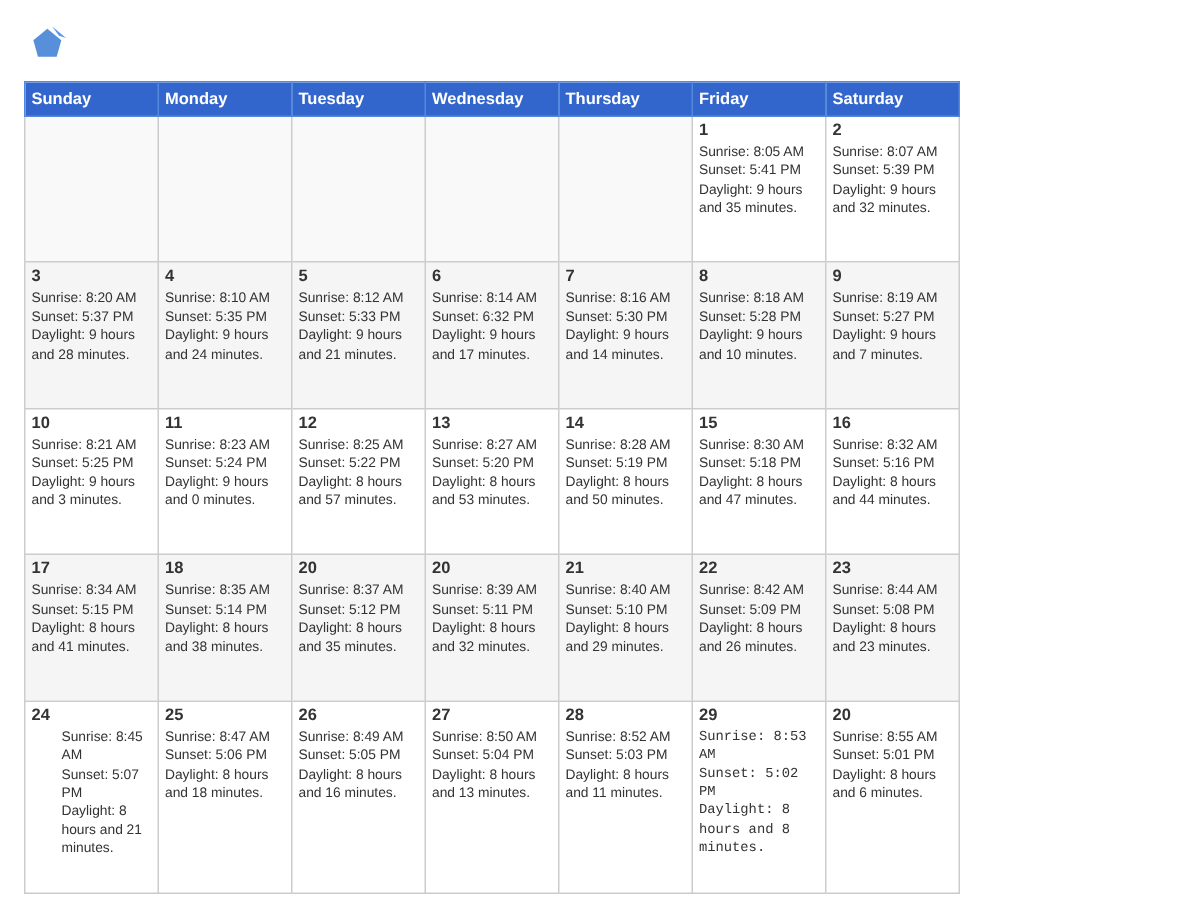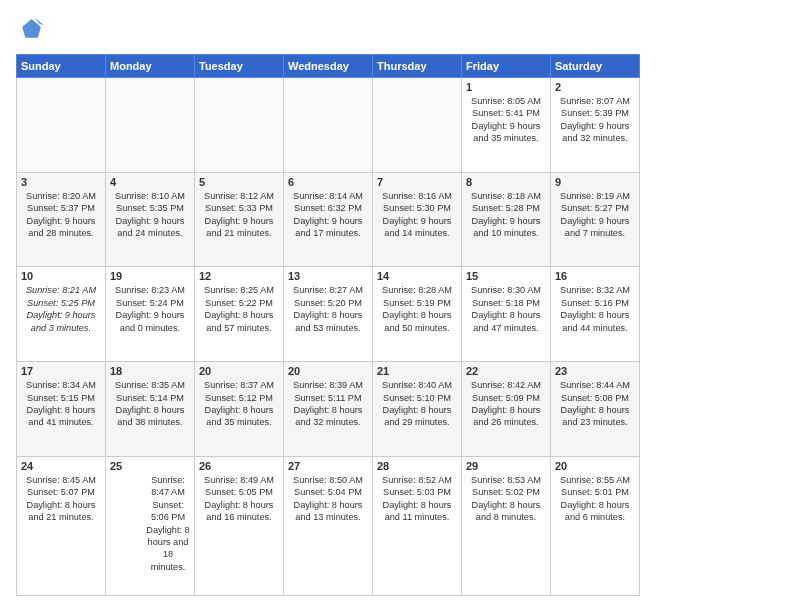--- a/index.html
+++ b/index.html
@@ -86,21 +86,20 @@
     .day-num {
       font-weight: bold;
       font-size: 11px;
       display: block;
       margin-bottom: 2px;
     }
     .cell-text {
       font-size: 9.2px;
       line-height: 1.35;
       color: #333;
-      text-align: center;
     }
   </style>
 </head>
 <body>
 
 <div class="page">
   <div class="header">
     <div class="logo">
       <svg class="logo-icon" viewBox="0 0 36 36">
         <polygon points="20,4 32,14 28,28 12,28 8,14" fill="#3a7bd5" opacity="0.85"></polygon>
@@ -189,26 +188,26 @@
           <td>
             <span class="day-num">9</span>
             <div class="cell-text" style="white-space: pre-line;">Sunrise: 8:19 AM
 Sunset: 5:27 PM
 Daylight: 9 hours and 7 minutes.</div>
           </td>
         </tr>
         <tr>
           <td>
             <span class="day-num">10</span>
-            <div class="cell-text" style="white-space: pre-line; font-style: italic;">Sunrise: 8:21 AM
+            <div class="cell-text" style="white-space: pre-line;">Sunrise: 8:21 AM
 Sunset: 5:25 PM
 Daylight: 9 hours and 3 minutes.</div>
           </td>
           <td>
-            <span class="day-num">19</span>
+            <span class="day-num">11</span>
             <div class="cell-text" style="white-space: pre-line;">Sunrise: 8:23 AM
 Sunset: 5:24 PM
 Daylight: 9 hours and 0 minutes.</div>
           </td>
           <td>
             <span class="day-num">12</span>
             <div class="cell-text" style="white-space: pre-line;">Sunrise: 8:25 AM
 Sunset: 5:22 PM
 Daylight: 8 hours and 57 minutes.</div>
           </td>
@@ -277,27 +276,27 @@
           <td>
             <span class="day-num">23</span>
             <div class="cell-text" style="white-space: pre-line;">Sunrise: 8:44 AM
 Sunset: 5:08 PM
 Daylight: 8 hours and 23 minutes.</div>
           </td>
         </tr>
         <tr>
           <td>
             <span class="day-num">24</span>
-            <div class="cell-text" style="white-space: pre-line;">Sunrise: 8:45 AM
+            <div class="cell-text" style="white-space: pre-line; margin-left: 20px;">Sunrise: 8:45 AM
 Sunset: 5:07 PM
 Daylight: 8 hours and 21 minutes.</div>
           </td>
           <td>
             <span class="day-num">25</span>
-            <div class="cell-text" style="white-space: pre-line; margin-left: 36px;">Sunrise: 8:47 AM
+            <div class="cell-text" style="white-space: pre-line;">Sunrise: 8:47 AM
 Sunset: 5:06 PM
 Daylight: 8 hours and 18 minutes.</div>
           </td>
           <td>
             <span class="day-num">26</span>
             <div class="cell-text" style="white-space: pre-line;">Sunrise: 8:49 AM
 Sunset: 5:05 PM
 Daylight: 8 hours and 16 minutes.</div>
           </td>
           <td>
@@ -307,21 +306,21 @@
 Daylight: 8 hours and 13 minutes.</div>
           </td>
           <td>
             <span class="day-num">28</span>
             <div class="cell-text" style="white-space: pre-line;">Sunrise: 8:52 AM
 Sunset: 5:03 PM
 Daylight: 8 hours and 11 minutes.</div>
           </td>
           <td>
             <span class="day-num">29</span>
-            <div class="cell-text" style="white-space: pre-line;">Sunrise: 8:53 AM
+            <div class="cell-text" style="white-space: pre-line; font-family: Liberation Mono, monospace;">Sunrise: 8:53 AM
 Sunset: 5:02 PM
 Daylight: 8 hours and 8 minutes.</div>
           </td>
           <td>
             <span class="day-num">20</span>
             <div class="cell-text" style="white-space: pre-line;">Sunrise: 8:55 AM
 Sunset: 5:01 PM
 Daylight: 8 hours and 6 minutes.</div>
           </td>
         </tr>

